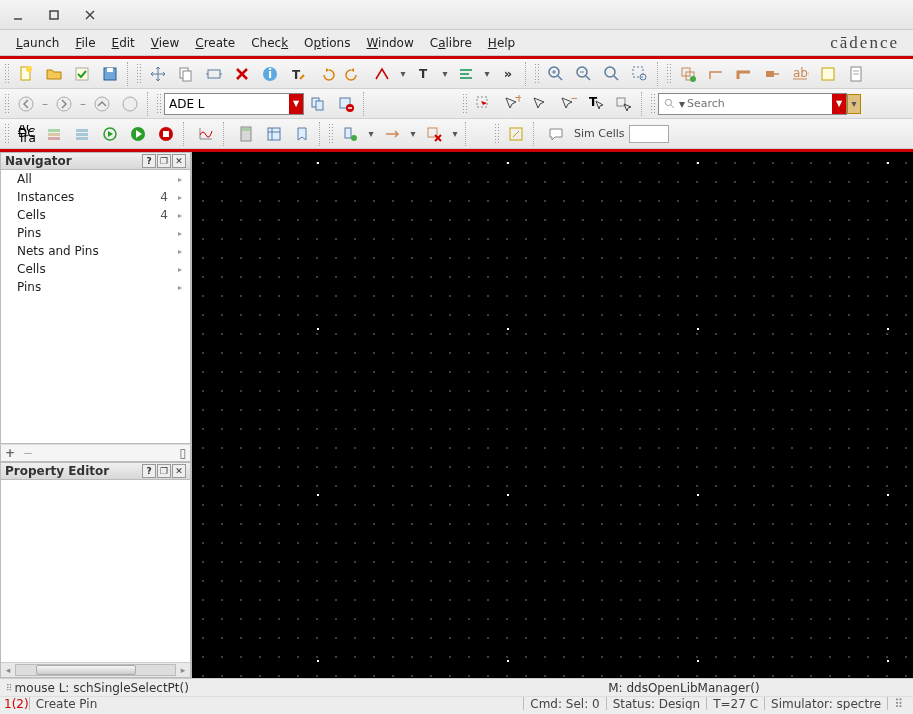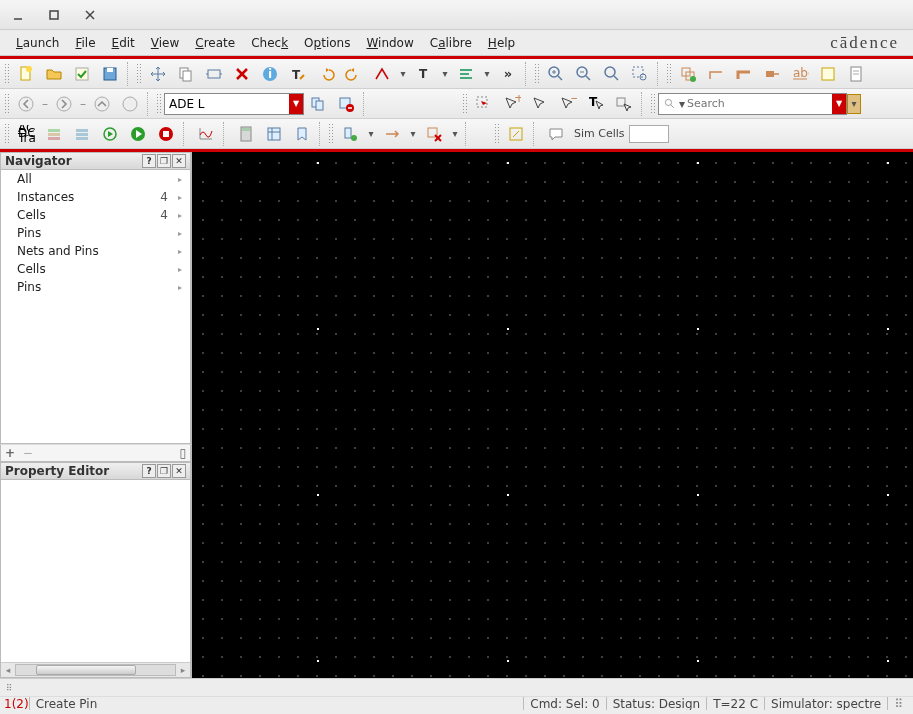--- a/index.html
+++ b/index.html
@@ -1629,23 +1629,25 @@
       <div class="tick" style="left: 695px; top: 342px;"></div>
       <div class="tick" style="left: 125px; top: 508px;"></div>
       <div class="tick" style="left: 315px; top: 508px;"></div>
       <div class="tick" style="left: 505px; top: 508px;"></div>
       <div class="tick" style="left: 695px; top: 508px;"></div>
     </div>
 </div>
 
 <div class="statusbar">
   <span style="color:#888;font-size:9px;margin-right:2px">⠿</span>
+  <div class="s-l">mouse L: schSingleSelectPt()</div>
+  <div class="s-m">M: ddsOpenLibManager()</div>
 </div>
 <div class="botbar">
   <span class="red">1(2)</span>
   <span class="cell">Create Pin</span>
   <span style="flex:1"></span>
   <span class="cell">Cmd:   Sel: 0</span>
   <span class="cell">Status: Design</span>
-  <span class="cell">T=22 C</span>
+  <span class="cell">T=27 C</span>
   <span class="cell">Simulator: spectre</span>
   <span class="cell" style="color:#888">⠿</span>
 </div>
 
 </body></html>

